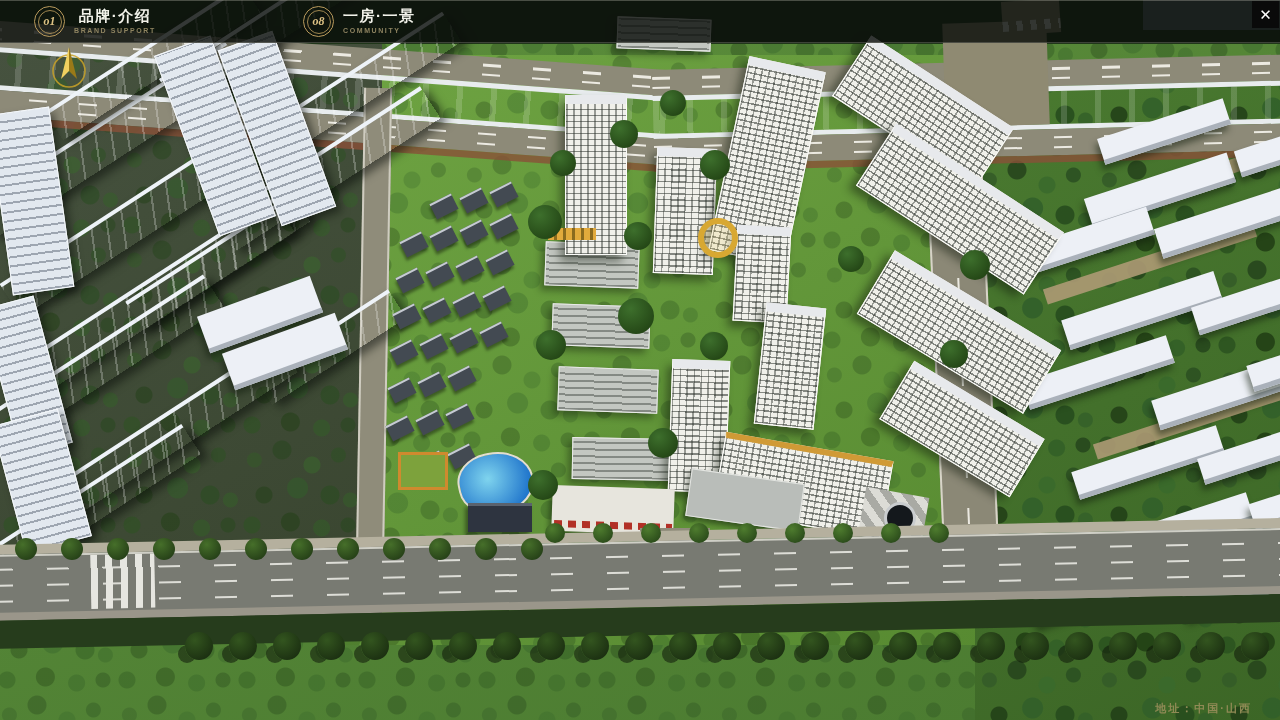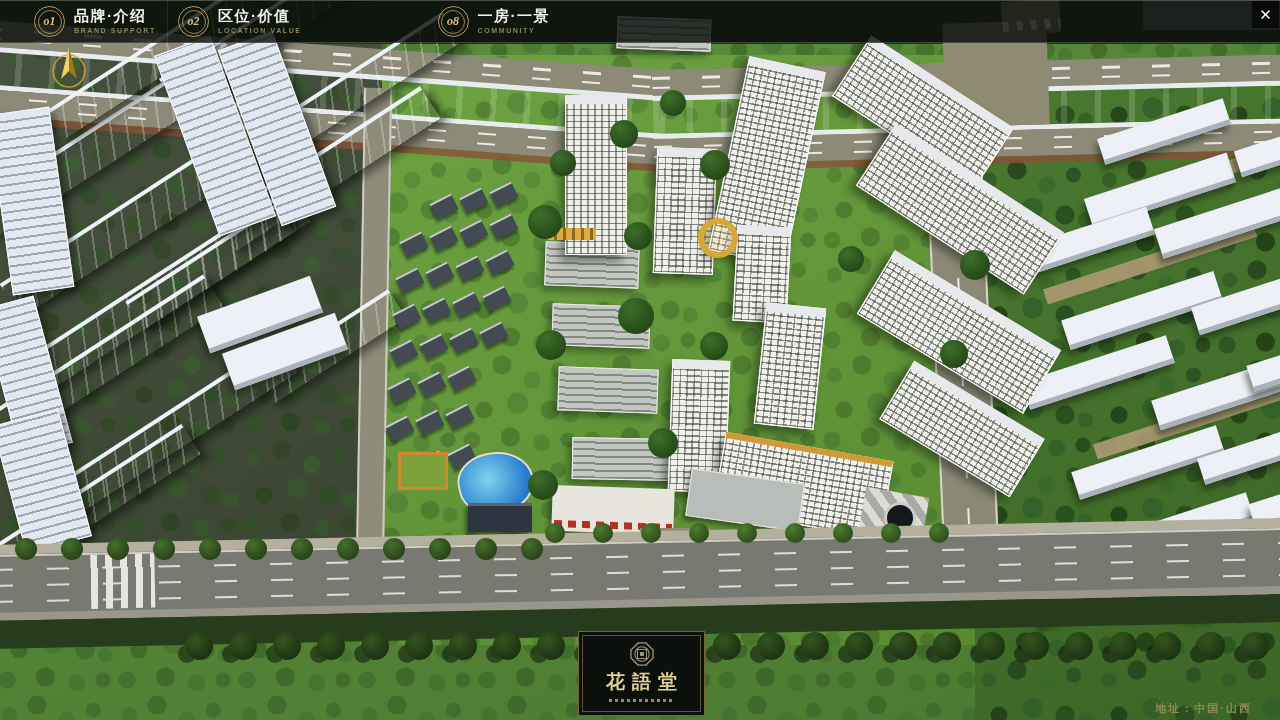--- a/index.html
+++ b/index.html
@@ -41,21 +41,21 @@
     padding-left:34px;box-sizing:border-box;}
   .nav-item{flex:0 0 133px;display:flex;align-items:center;gap:9px;height:100%;cursor:pointer;}
   .nav-item + .nav-item{border-left:1px solid rgba(205,205,190,.13);padding-left:10px;flex-basis:123px;}
   .nav-spacer{flex:0 0 136px;height:100%;}
   .badge{width:29px;height:29px;border:1.5px solid #b99a5c;border-radius:50%;
     display:flex;align-items:center;justify-content:center;flex:0 0 auto;}
   .badge-in{width:22px;height:22px;border:1px solid rgba(185,154,92,.85);border-radius:50%;
     display:flex;align-items:center;justify-content:center;
     font:italic bold 12px "Liberation Serif",serif;color:#dcc184;}
   .nav-txt{display:flex;flex-direction:column;line-height:1.1;white-space:nowrap;}
-  .nav-zh{font-size:15px;font-weight:bold;color:#f2f2ea;letter-spacing:1.5px;}
+  .nav-zh{font-size:15px;font-weight:bold;color:#f2f2ea;letter-spacing:1.5px;text-align:center;}
   .nav-en{font-size:7px;color:#8f8461;letter-spacing:1.6px;margin-top:2px;font-weight:bold;}
   #logo-panel{position:absolute;left:578px;top:631px;width:127px;height:85px;
     background:#0b100c;border:1px solid #77643c;box-sizing:border-box;z-index:30;}
   .logo-inner{position:absolute;inset:3px;border:1px solid rgba(180,155,95,.5);
     display:flex;flex-direction:column;align-items:center;}
   .logo-title{font-family:"Liberation Serif",serif;font-size:19px;color:#e3cf96;
     letter-spacing:7px;margin:2px 0 0 7px;font-weight:bold;}
   .logo-sub{width:66px;height:3px;margin-top:4px;
     background:repeating-linear-gradient(90deg, rgba(205,180,120,.75) 0 3px, transparent 3px 6px);}
   #close-btn{position:absolute;right:1px;top:1px;width:27px;height:27px;background:#0a0a0a;
@@ -287,48 +287,27 @@
   <div id="navbar">
     <div class="nav-item">
       <span class="badge">
           <span class="badge-in">o1</span>
         </span>
       <span class="nav-txt">
           <span class="nav-zh">品牌·介绍</span>
           <span class="nav-en">BRAND SUPPORT</span>
         </span>
     </div>
-    <div class="nav-item">
-      <span class="badge">
-          <span class="badge-in">o2</span>
-        </span>
-      <span class="nav-txt">
-          <span class="nav-zh">区位·价值</span>
-          <span class="nav-en">LOCATION VALUE</span>
-        </span>
-    </div>
     <div class="nav-spacer"></div>
     <div class="nav-item">
       <span class="badge">
           <span class="badge-in">o8</span>
         </span>
       <span class="nav-txt">
           <span class="nav-zh">一房·一景</span>
           <span class="nav-en">COMMUNITY</span>
         </span>
     </div>
   </div>
 
-  <div id="logo-panel">
-    <div class="logo-inner">
-      <svg width="26" height="26" viewBox="0 0 40 40" style="margin-top:5px">
-        <polygon points="14,3 26,3 37,14 37,26 26,37 14,37 3,26 3,14" fill="none" stroke="#a39780" stroke-width="2"></polygon>
-        <circle cx="20" cy="20" r="11" fill="none" stroke="#a39780" stroke-width="1.6"></circle>
-        <rect x="13" y="13" width="14" height="14" fill="none" stroke="#a39780" stroke-width="1.5"></rect>
-        <rect x="17" y="17" width="6" height="6" fill="#a39780"></rect>
-      </svg>
-      <div class="logo-title">花語堂</div>
-      <div class="logo-sub"></div>
-    </div>
-  </div>
 
   <div id="address">地址：中国·山西</div>
 </div>
 
 </body></html>

